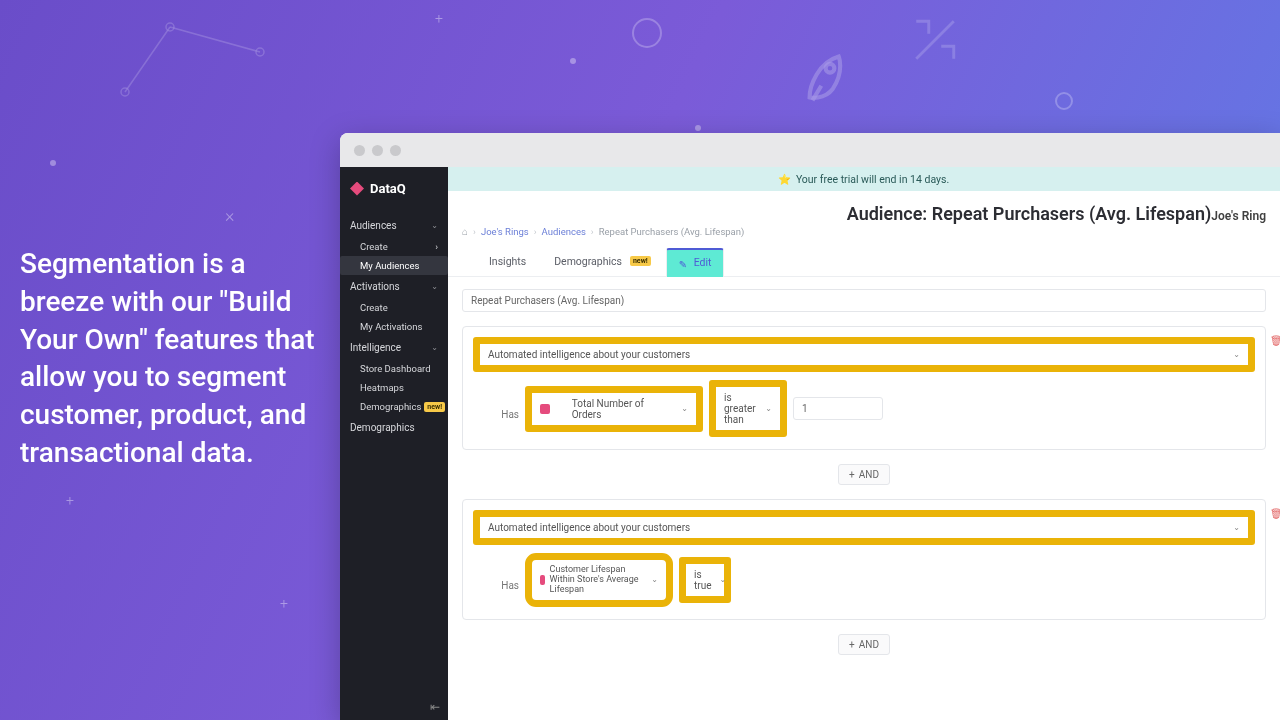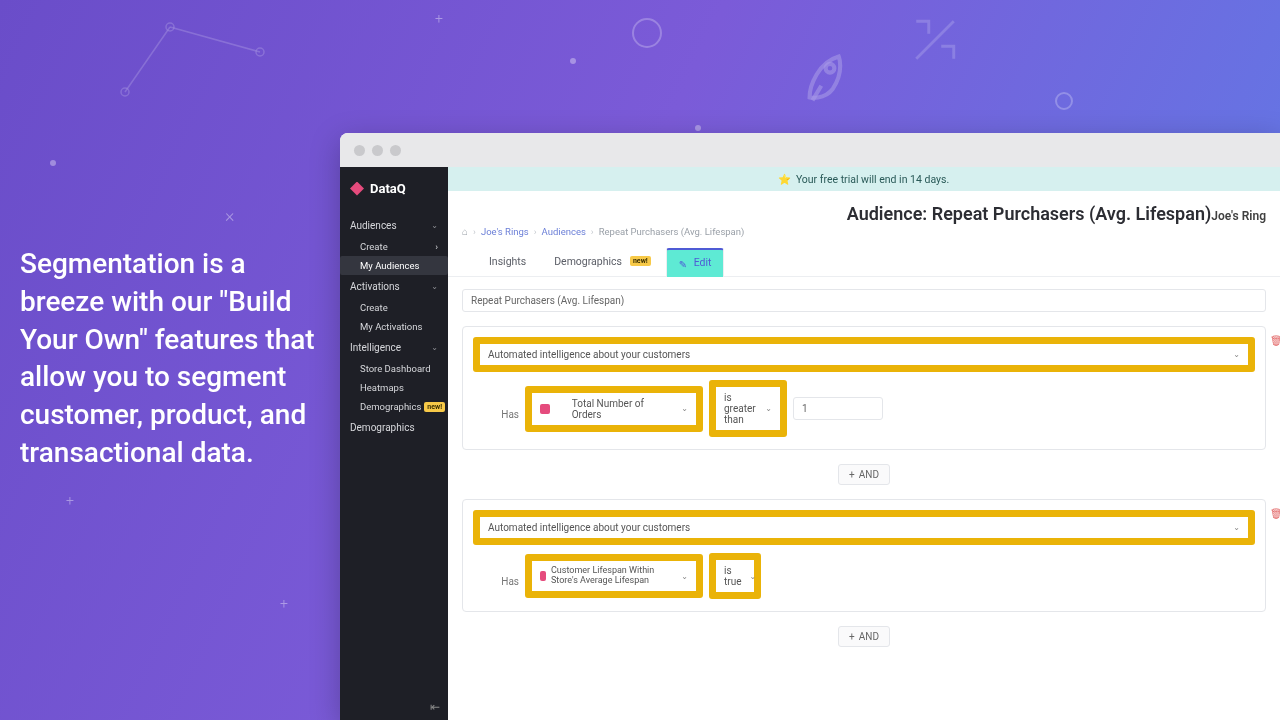--- a/index.html
+++ b/index.html
@@ -237,21 +237,21 @@
       <div class="rule-block">
         <span class="rule-del">🗑</span>
         <div class="rule-row">
           <div class="rule-select wide">
             <span>Automated intelligence about your customers</span>
             <span class="caret">⌄</span>
           </div>
         </div>
         <div class="rule-row2">
           <span class="has-lbl">Has</span>
-          <div class="rule-select attr" style="width:178px;">
+          <div class="rule-select attr" style="width:148px;border-radius:11px;">
             <span style="display:flex;align-items:center;gap:5px;">
                 <span class="tiny-ico"></span>
                 <span style="font-size:9px;line-height:1.1;">Customer Lifespan Within Store's Average Lifespan</span>
               </span>
             <span class="caret">⌄</span>
           </div>
           <div class="rule-select op" style="width:52px;">
             <span>is true</span>
             <span class="caret">⌄</span>
           </div>

